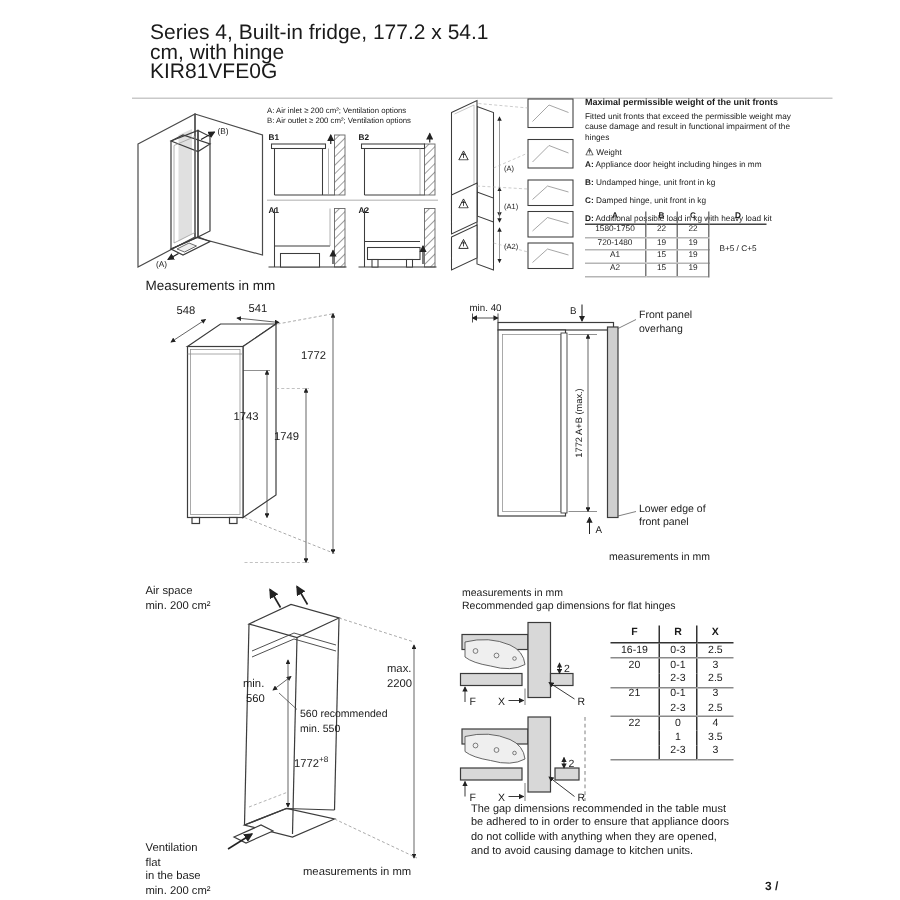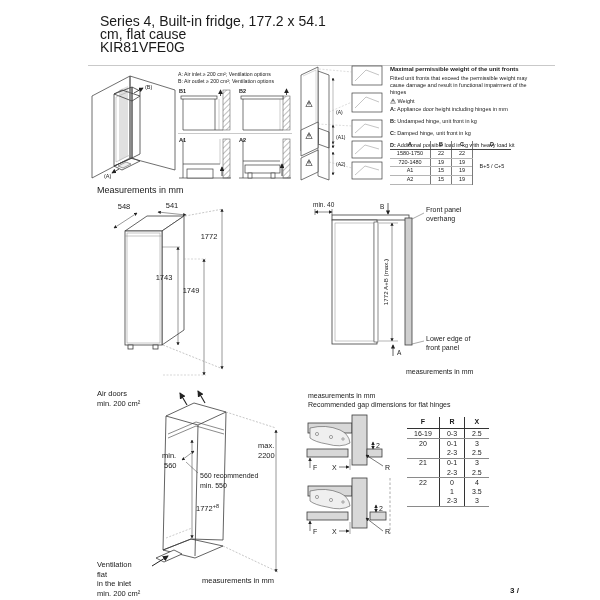--- a/index.html
+++ b/index.html
@@ -49,21 +49,21 @@
       <symbol id="wicon" viewBox="0 0 10 9">
         <path d="M1,8.5 L5,0.8 L9,8.5 Z" fill="none" stroke="#222" stroke-width="0.8"></path>
         <line x1="5" y1="2.6" x2="5" y2="6.8" stroke="#222" stroke-width="0.7"></line>
         <line x1="3.1" y1="3.8" x2="6.9" y2="3.8" stroke="#222" stroke-width="0.7"></line>
       </symbol>
     </defs>
   </svg>
 
   <div class="abs title" style="left:88px;top:15px">
     <div>Series 4, Built-in fridge, 177.2 x 54.1</div>
-    <div>cm, flat cause</div>
+    <div>cm, with hinge</div>
     <div>KIR81VFE0G</div>
   </div>
   <div class="abs divider" style="left:88px;top:65px;width:467px"></div>
 
   <svg class="abs" style="left:88px;top:70px" width="90" height="112" viewBox="0 0 90 112">
     <g stroke="#4a4a4a" stroke-width="0.8" fill="none">
       <polygon points="4,26 42,6 42,88 4,108"></polygon>
       <polygon points="42,6 87,20 87,100 42,88"></polygon>
     </g>
     <polygon points="31,20 40,16 40,86 31,91" fill="#e0e0e0" stroke="none"></polygon>
@@ -281,21 +281,21 @@
     <line x1="100" y1="21" x2="112" y2="15" stroke="#555" stroke-width="0.5"></line>
     <text x="114" y="14" font-size="7">Front panel</text>
     <text x="114" y="23" font-size="7">overhang</text>
     <line x1="100" y1="146" x2="112" y2="143" stroke="#555" stroke-width="0.5"></line>
     <text x="114" y="143" font-size="7">Lower edge of</text>
     <text x="114" y="152" font-size="7">front panel</text>
   </svg>
   <div class="abs s70" style="left:406px;top:367px">measurements in mm</div>
 
   <div class="abs s75" style="left:97px;top:389px">
-    <div>Air doors</div>
+    <div>Air space</div>
     <div>min. 200 cm²</div>
   </div>
 
   <svg class="abs" style="left:130px;top:388px" width="180" height="192" viewBox="0 0 180 192">
     <g stroke="#222" stroke-width="1.1" fill="none">
       <line x1="57" y1="17" x2="50" y2="5" marker-end="url(#arr)"></line>
       <line x1="75" y1="15" x2="68" y2="3" marker-end="url(#arr)"></line>
     </g>
     <g stroke="#3c3c3c" stroke-width="0.8" fill="none">
       <polygon points="36,28 64,15 96,24 68,37"></polygon>
@@ -323,21 +323,21 @@
     <text x="32" y="70" font-size="7.5">min.</text>
     <text x="34" y="80" font-size="7.5">560</text>
     <text x="70" y="90" font-size="7">560 recommended</text>
     <text x="70" y="100" font-size="7">min. 550</text>
     <text x="66" y="123" font-size="7.5"><tspan>1772</tspan><tspan dy="-3" font-size="5.5">+8</tspan></text>
   </svg>
 
   <div class="abs s75" style="left:97px;top:560px">
     <div>Ventilation</div>
     <div>flat</div>
-    <div>in the inlet</div>
+    <div>in the base</div>
     <div>min. 200 cm²</div>
   </div>
   <div class="abs s75" style="left:202px;top:576px">measurements in mm</div>
 
   <div class="abs s70" style="left:308px;top:391px">measurements in mm</div>
   <div class="abs s70" style="left:308px;top:400px">Recommended gap dimensions for flat hinges</div>
 
   <svg class="abs" style="left:306px;top:413px" width="112" height="60" viewBox="0 0 112 60">
     <g fill="#d8d8d8" stroke="#3a3a3a" stroke-width="0.8">
       <rect x="2" y="10" width="44" height="10"></rect>
@@ -436,16 +436,17 @@
           <td class="vl">3.5</td>
         </tr>
       <tr class="sep">
           <td></td>
           <td class="vl">2-3</td>
           <td class="vl">3</td>
         </tr>
     </tbody>
   </table>
 
+  <div class="abs note" style="left:314px;top:534px;width:172px">The gap dimensions recommended in the table must be adhered to in order to ensure that appliance doors do not collide with anything when they are opened, and to avoid causing damage to kitchen units.</div>
 
   <div class="abs footer" style="left:510px;top:586px">3 /</div>
 
 </div>
 
 </body></html>

